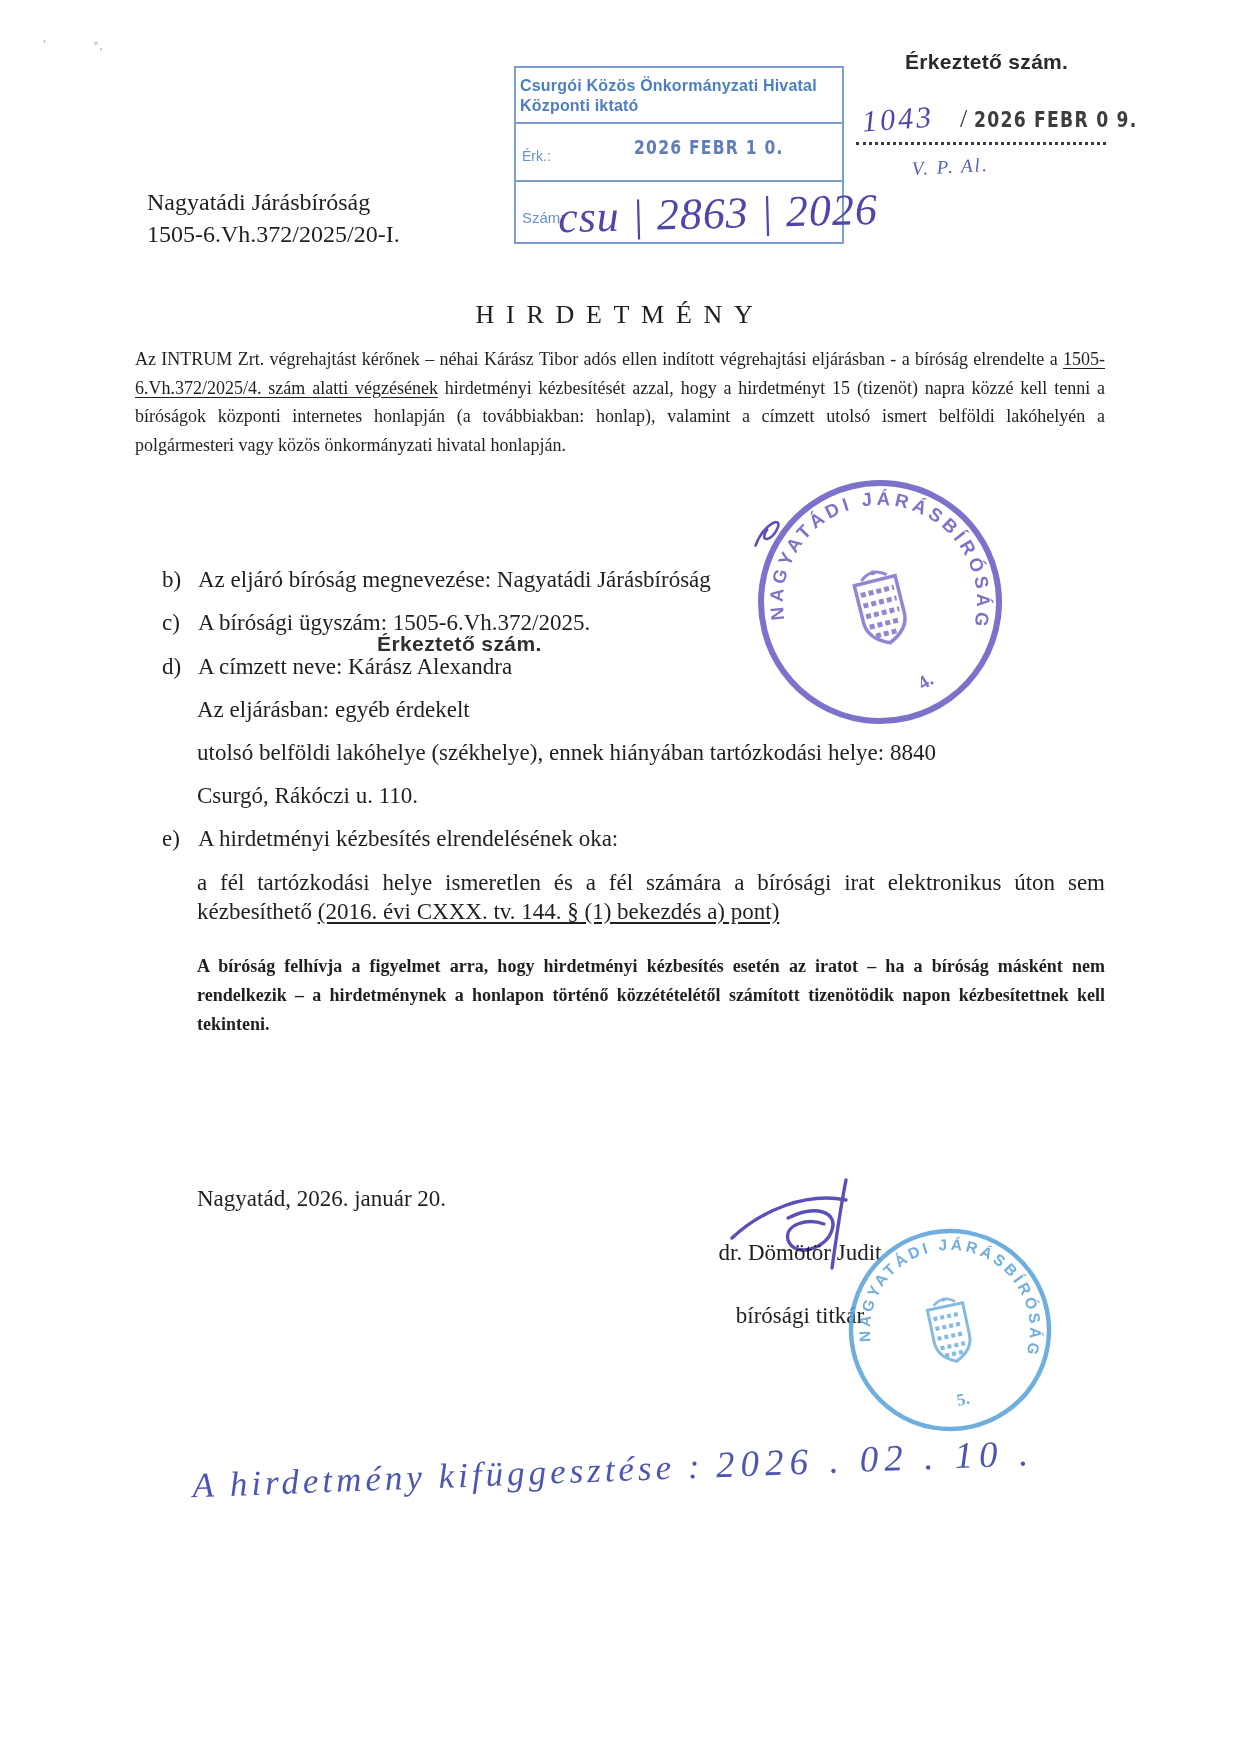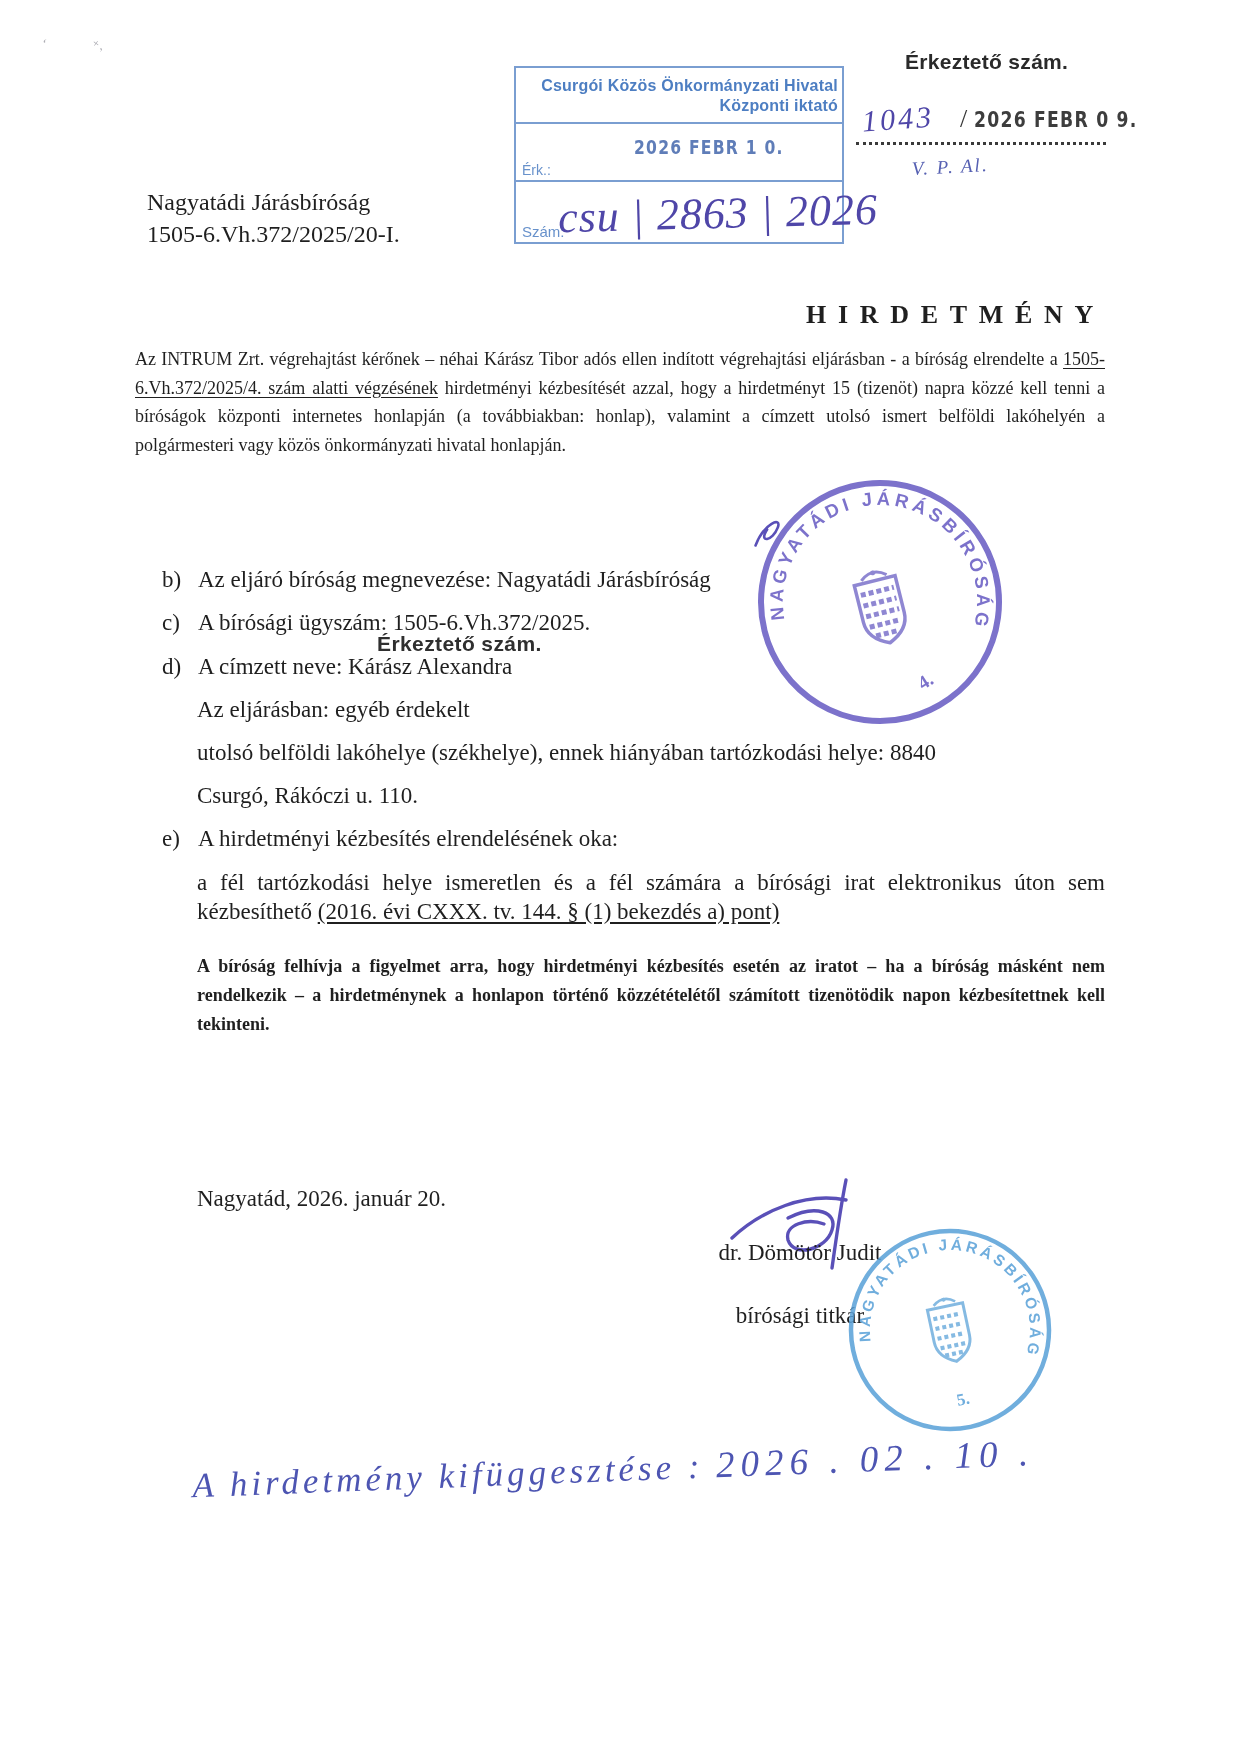--- a/index.html
+++ b/index.html
@@ -25,34 +25,34 @@
   .registry-date{position:absolute;left:118px;top:8px;}
   .registry-initials{left:912px;top:156px;font-size:19px;font-style:italic;
     color:#5660b2;letter-spacing:2px;transform:rotate(-3deg);}
 
   .datestamp{font-family:"DejaVu Sans",sans-serif;font-weight:600;display:inline-block;
     transform:scaleX(.82);transform-origin:left center;letter-spacing:1.5px;white-space:nowrap;}
 
   
   .csu-box{left:514px;top:66px;width:326px;color:var(--stamp-blue,#4d7ec2);
     border:2px solid rgba(77,126,194,.75);font-family:"Liberation Sans",sans-serif;}
-  .csu-head{padding:8px 4px 6px;text-align:right;font-weight:700;font-size:16px;
+  .csu-head{padding:8px 4px 6px;text-align:left;font-weight:700;font-size:16px;
     line-height:20px;border-bottom:2px solid rgba(77,126,194,.75);letter-spacing:.2px;
     filter:blur(.3px);}
   .csu-mid{position:relative;height:56px;border-bottom:2px solid rgba(77,126,194,.75);}
   .csu-mid .csu-date{position:absolute;left:118px;top:12px;font-size:19px;color:#5f7db8;}
-  .csu-label{position:absolute;left:6px;bottom:2px;font-size:14px;opacity:.85;}
+  .csu-label{position:absolute;left:6px;bottom:16px;font-size:14px;opacity:.85;}
   .csu-num{position:relative;height:60px;border-radius:14px;}
   .csu-num .csu-label{font-size:15px;}
   .csu-hand{left:558px;top:188px;font-size:44px;font-style:italic;
     color:var(--ink-purple,#4f46a8);letter-spacing:1px;transform:rotate(-1.5deg);white-space:nowrap;}
 
   
-  .doc-title{left:135px;top:300px;width:970px;text-align:right;font-size:26px;
-    font-weight:bold;letter-spacing:.45em;}
+  .doc-title{left:135px;top:300px;width:970px;text-align:center;font-size:26px;
+    font-weight:normal;letter-spacing:.45em;}
 
   
   .intro{left:135px;top:345px;width:970px;}
 
   
   .li-row{left:162px;font-size:23px;white-space:nowrap;}
   .li-marker{display:inline-block;width:36px;}
   .li-sub{left:197px;font-size:23px;}
   .ghost-stamp{left:377px;top:632px;font-family:"Liberation Sans",sans-serif;
     font-weight:700;font-size:21px;color:#2f2f2f;letter-spacing:.4px;filter:blur(.45px);}

